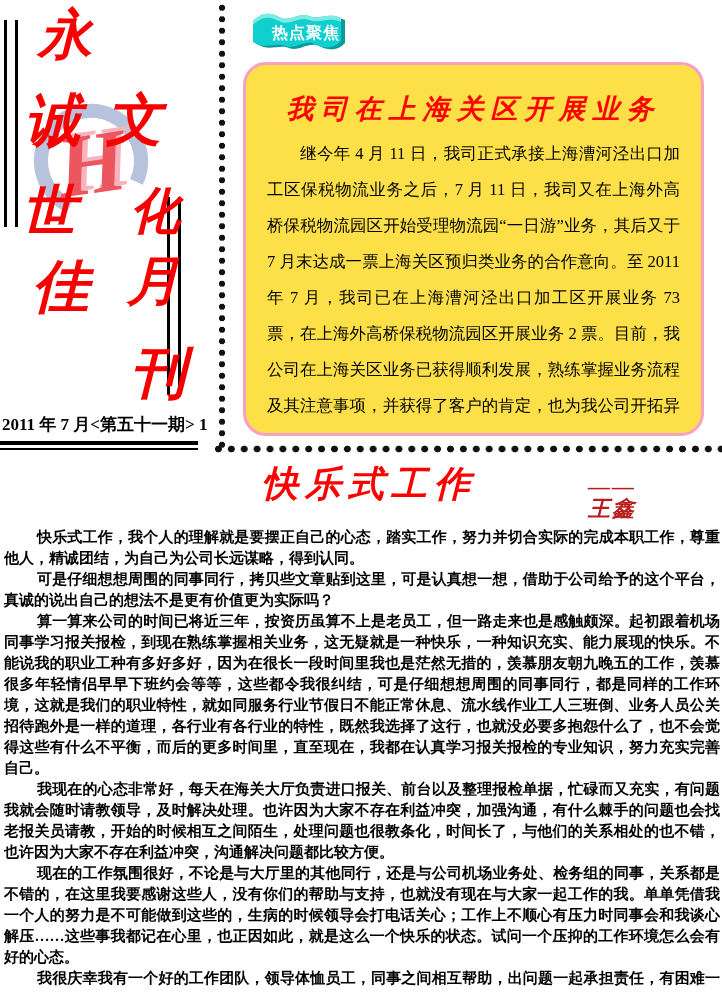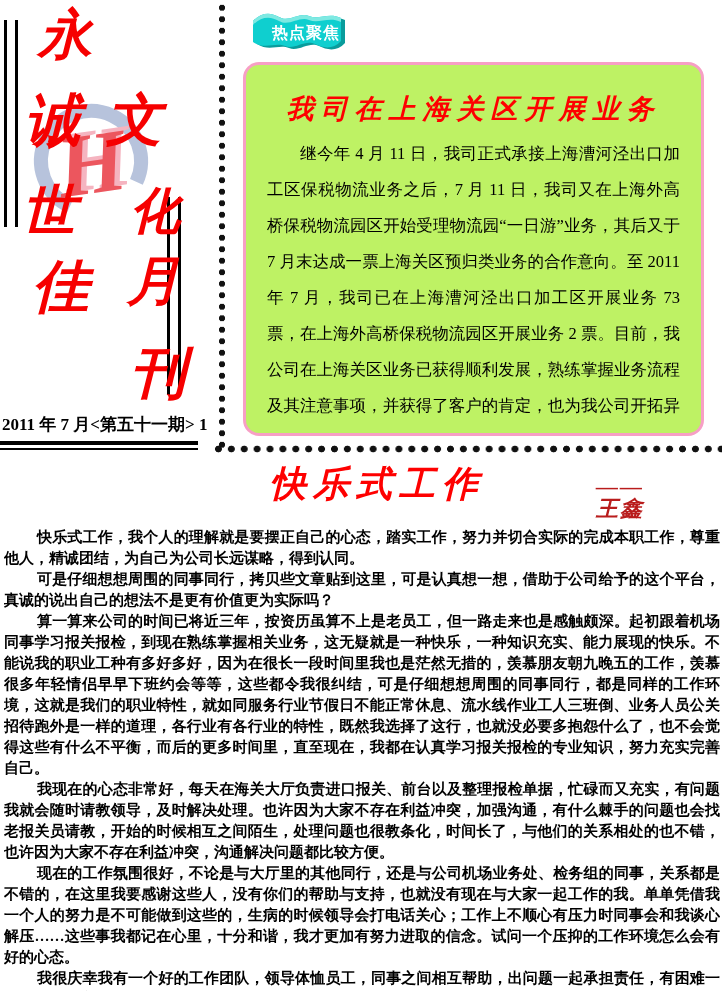--- a/index.html
+++ b/index.html
@@ -39,29 +39,29 @@
             background-image:radial-gradient(circle, #111 3.1px, transparent 3.7px);
             background-size:12.9px 10px; background-repeat:repeat-x; }
   
   .badge { position:absolute; left:247px; top:9px; width:102px; height:48px; }
   .badge svg { position:absolute; left:0; top:0; }
   .badge-label { position:absolute; left:9px; top:14px; width:84px;
                  text-align:right; color:#fff; font-weight:bold; font-size:16px;
                  letter-spacing:1px; font-family:"Liberation Sans", sans-serif; }
   
   .newsbox { position:absolute; left:243px; top:62px; width:461px; height:374px;
-             background:#bef264; border:3px solid #f79fc5; border-radius:16px;
+             background:#fde047; border:3px solid #f79fc5; border-radius:23px;
              overflow:hidden; }
   .newsbox-title { margin-top:26px; text-align:center; color:#fe0000;
                    font-size:27px; font-weight:bold; font-style:italic;
                    letter-spacing:7px; }
   .newsbox-body { margin:9px 21px 0 21px; font-size:16.5px; line-height:36px;
                   text-align:justify; text-indent:2em; }
   
-  .article-head { position:absolute; left:8px; top:460px; width:628px; height:64px;text-align:center; }
+  .article-head { position:absolute; left:0; top:460px; width:628px; height:64px;text-align:center; }
   .article-title { position:absolute; left:262px; top:6px; color:#fe0000;
                    font-size:36px; font-weight:bold; font-style:italic;
                    letter-spacing:7px; line-height:1; }
   .article-author { position:absolute; left:588px; top:16px; color:#b91c1c;
                     font-size:22px; font-weight:bold; font-style:italic;
                     letter-spacing:2px; line-height:1; }
   .article-body { position:absolute; left:4px; top:527px; width:716px;
                   height:464px; overflow:hidden;font-weight:bold; }
   .article-body p { font-size:15px; line-height:21px; text-align:justify;
                     text-indent:2.2em; }
@@ -114,15 +114,15 @@
 <div class="article-head">
   <span class="article-title">快乐式工作</span>
   <span class="article-author">——王鑫</span>
 </div>
 
 <div class="article-body">
   <p>快乐式工作，我个人的理解就是要摆正自己的心态，踏实工作，努力并切合实际的完成本职工作，尊重他人，精诚团结，为自己为公司长远谋略，得到认同。</p>
   <p>可是仔细想想周围的同事同行，拷贝些文章贴到这里，可是认真想一想，借助于公司给予的这个平台，真诚的说出自己的想法不是更有价值更为实际吗？</p>
   <p>算一算来公司的时间已将近三年，按资历虽算不上是老员工，但一路走来也是感触颇深。起初跟着机场同事学习报关报检，到现在熟练掌握相关业务，这无疑就是一种快乐，一种知识充实、能力展现的快乐。不能说我的职业工种有多好多好，因为在很长一段时间里我也是茫然无措的，羡慕朋友朝九晚五的工作，羡慕很多年轻情侣早早下班约会等等，这些都令我很纠结，可是仔细想想周围的同事同行，都是同样的工作环境，这就是我们的职业特性，就如同服务行业节假日不能正常休息、流水线作业工人三班倒、业务人员公关招待跑外是一样的道理，各行业有各行业的特性，既然我选择了这行，也就没必要多抱怨什么了，也不会觉得这些有什么不平衡，而后的更多时间里，直至现在，我都在认真学习报关报检的专业知识，努力充实完善自己。</p>
   <p>我现在的心态非常好，每天在海关大厅负责进口报关、前台以及整理报检单据，忙碌而又充实，有问题我就会随时请教领导，及时解决处理。也许因为大家不存在利益冲突，加强沟通，有什么棘手的问题也会找老报关员请教，开始的时候相互之间陌生，处理问题也很教条化，时间长了，与他们的关系相处的也不错，也许因为大家不存在利益冲突，沟通解决问题都比较方便。</p>
-  <p>现在的工作氛围很好，不论是与大厅里的其他同行，还是与公司机场业务处、检务组的同事，关系都是不错的，在这里我要感谢这些人，没有你们的帮助与支持，也就没有现在与大家一起工作的我。单单凭借我一个人的努力是不可能做到这些的，生病的时候领导会打电话关心；工作上不顺心有压力时同事会和我谈心解压……这些事我都记在心里，十分和谐，我才更加有努力进取的信念。试问一个压抑的工作环境怎么会有好的心态。</p>
+  <p>现在的工作氛围很好，不论是与大厅里的其他同行，还是与公司机场业务处、检务组的同事，关系都是不错的，在这里我要感谢这些人，没有你们的帮助与支持，也就没有现在与大家一起工作的我。单单凭借我一个人的努力是不可能做到这些的，生病的时候领导会打电话关心；工作上不顺心有压力时同事会和我谈心解压……这些事我都记在心里，也正因如此，就是这么一个快乐的状态。试问一个压抑的工作环境怎么会有好的心态。</p>
   <p>我很庆幸我有一个好的工作团队，领导体恤员工，同事之间相互帮助，出问题一起承担责任，有困难一起解决，大家团结友爱，十分和谐。如果问“什么是快乐式工作，怎么快乐工作”，那我说，现在在我的工作团队中，就是这么一个快乐的状态！</p>
 </div>
 
 </body></html>

